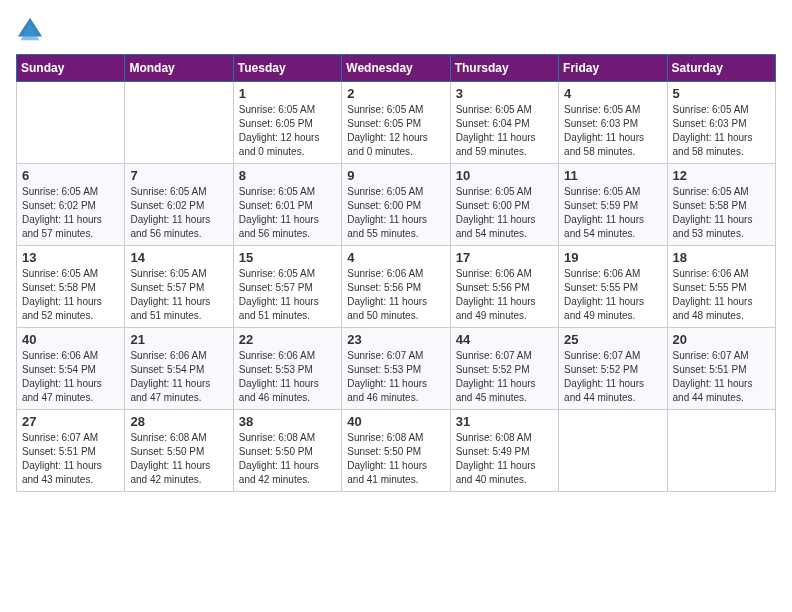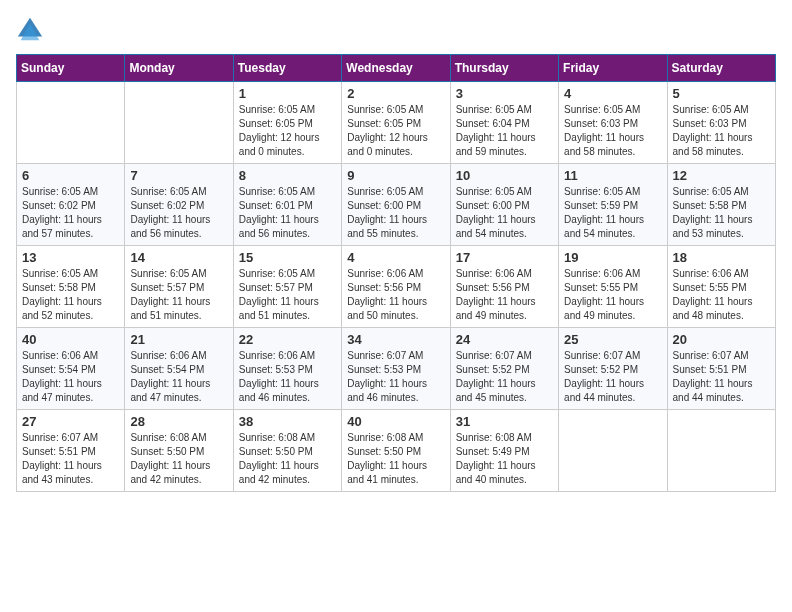--- a/index.html
+++ b/index.html
@@ -278,28 +278,28 @@
 and 47 minutes.</div>
         </td>
         <td>
           <span class="day-num">22</span>
           <div class="day-info" style="white-space: pre-line;">Sunrise: 6:06 AM
 Sunset: 5:53 PM
 Daylight: 11 hours
 and 46 minutes.</div>
         </td>
         <td>
-          <span class="day-num">34</span>
+          <span class="day-num">23</span>
           <div class="day-info" style="white-space: pre-line;">Sunrise: 6:07 AM
 Sunset: 5:53 PM
 Daylight: 11 hours
 and 46 minutes.</div>
         </td>
         <td>
-          <span class="day-num">24</span>
+          <span class="day-num">44</span>
           <div class="day-info" style="white-space: pre-line;">Sunrise: 6:07 AM
 Sunset: 5:52 PM
 Daylight: 11 hours
 and 45 minutes.</div>
         </td>
         <td>
           <span class="day-num">25</span>
           <div class="day-info" style="white-space: pre-line;">Sunrise: 6:07 AM
 Sunset: 5:52 PM
 Daylight: 11 hours

